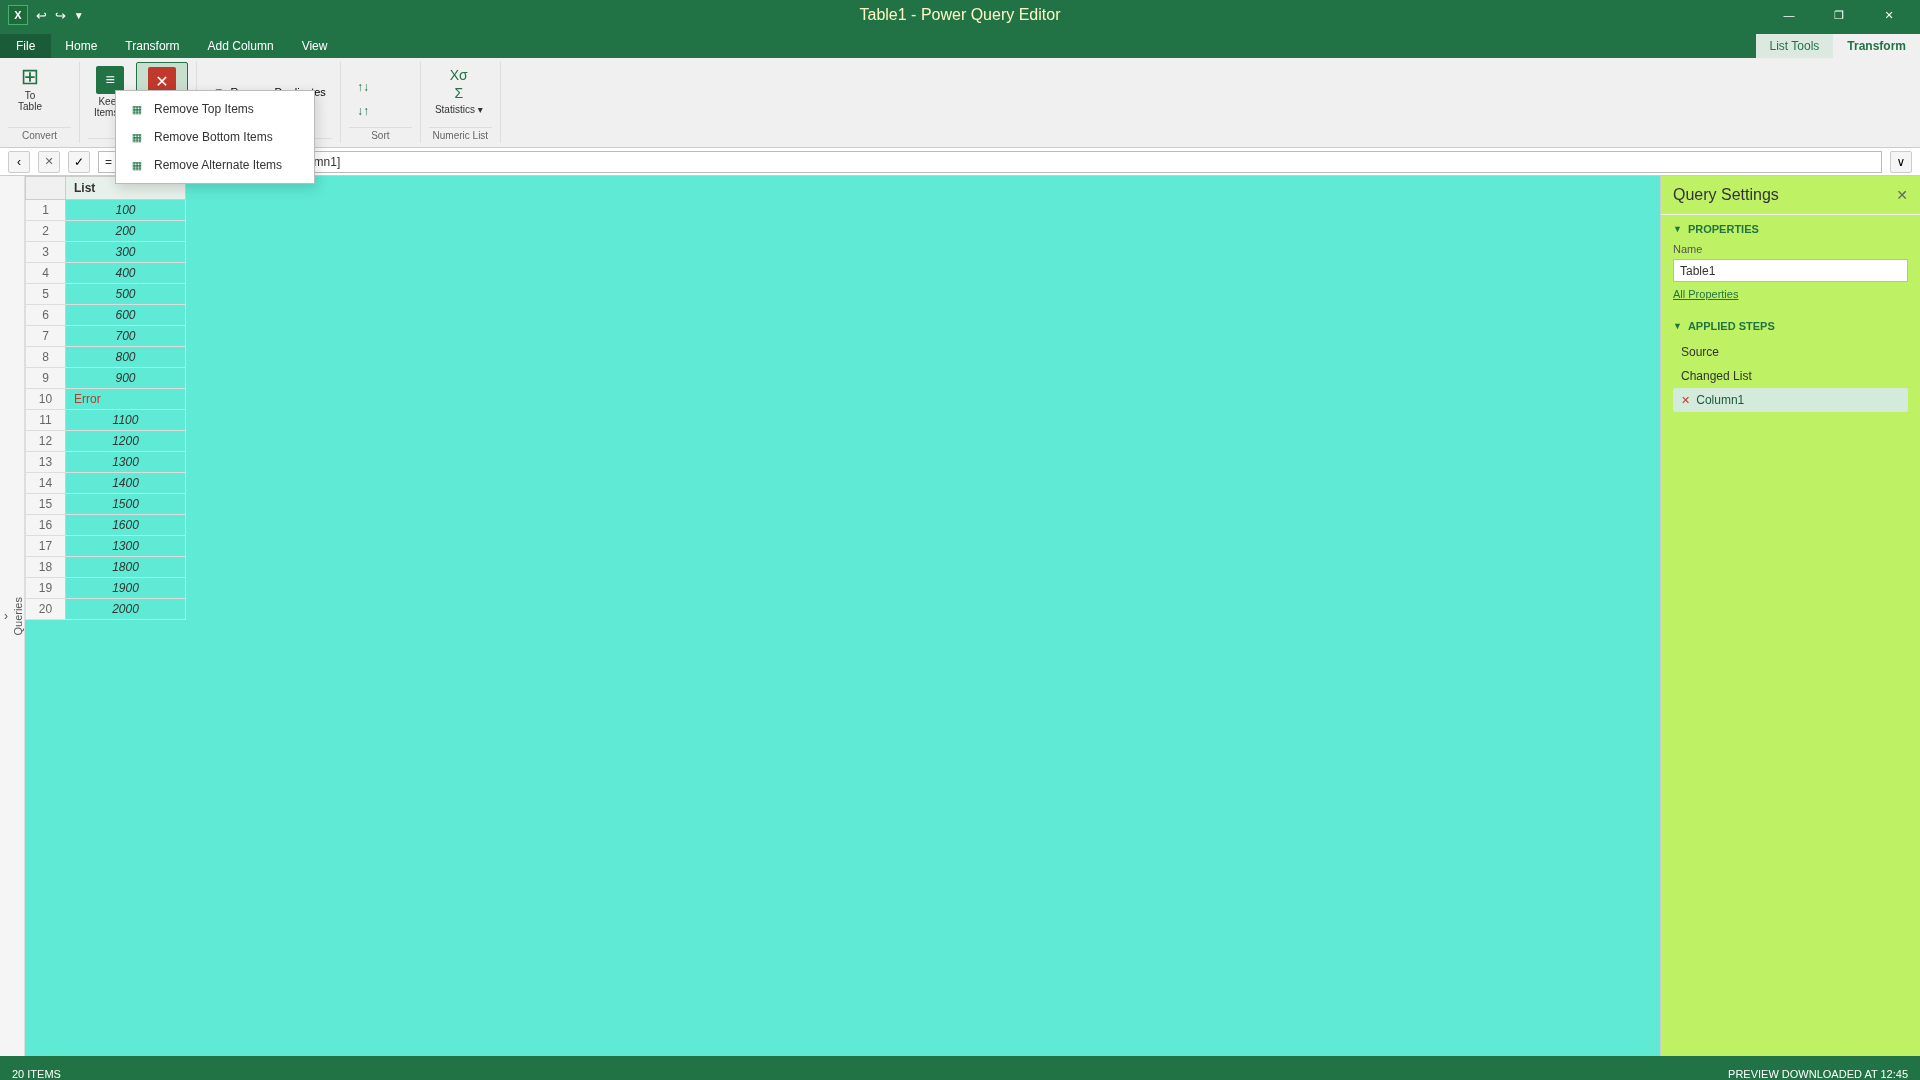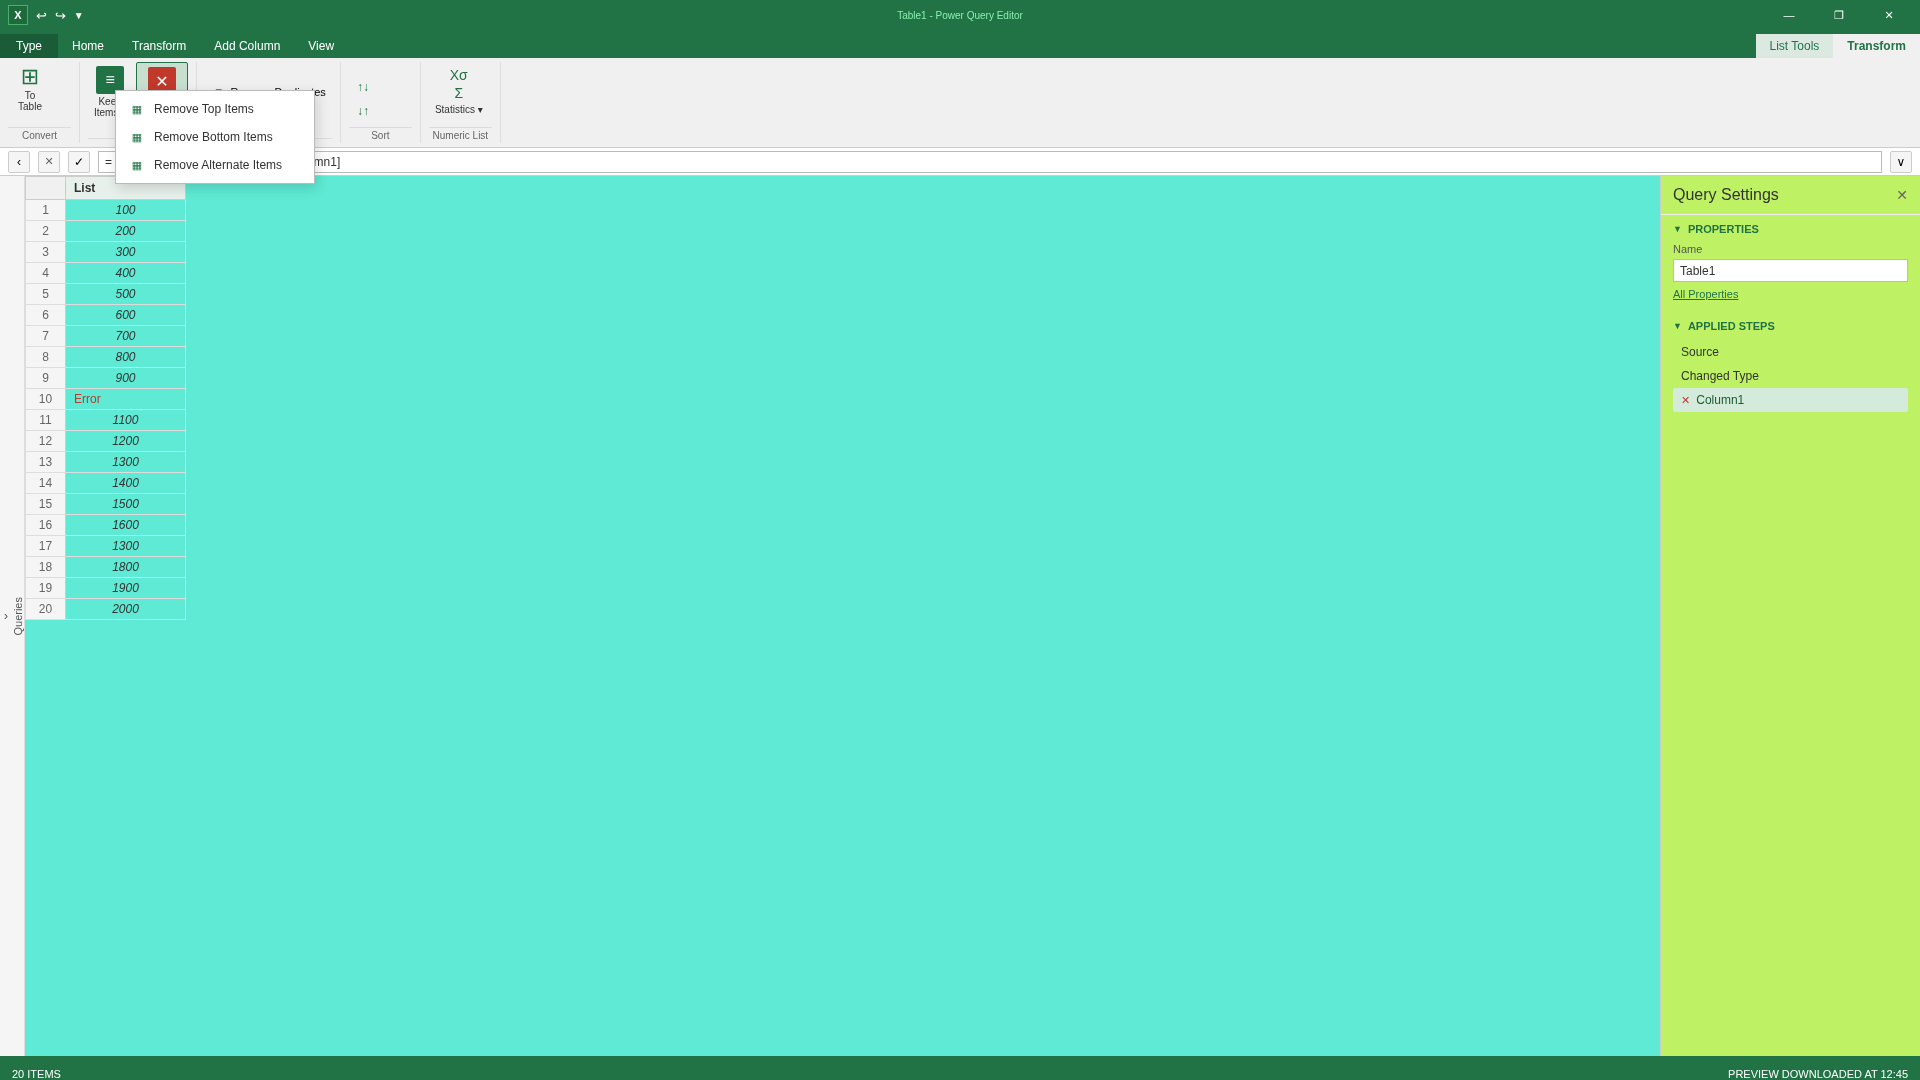--- a/index.html
+++ b/index.html
@@ -9,21 +9,21 @@
     .title-bar {
       height: 30px;
       background: #217346;
       display: flex;
       align-items: center;
       justify-content: space-between;
       padding: 0 8px;
       color: white;
     }
     .title-bar-left { display: flex; align-items: center; gap: 8px; }
-    .title-bar-center { position: absolute; left: 50%; transform: translateX(-50%); color: #86efac; font-size: 10px; }
+    .title-bar-center { position: absolute; left: 50%; transform: translateX(-50%); color: #fef9c3; font-size: 16px; }
     .title-bar-right { display: flex; align-items: center; gap: 4px; margin-left: auto; }
     .title-bar-btn { width: 46px; height: 30px; display: flex; align-items: center; justify-content: center; cursor: pointer; color: white; font-size: 11px; }
     .excel-icon { width: 20px; height: 20px; background: #1d6b3b; border: 1px solid #4cae6e; display: flex; align-items: center; justify-content: center; color: white; font-weight: bold; font-size: 11px; }
 
     
     .ribbon-tabs {
       height: 28px;
       background: #217346;
       display: flex;
       align-items: flex-end;
@@ -293,21 +293,21 @@
   </div>
   <div class="title-bar-center">Table1 - Power Query Editor</div>
   <div class="title-bar-right">
     <div class="title-bar-btn">—</div>
     <div class="title-bar-btn">❐</div>
     <div class="title-bar-btn close">✕</div>
   </div>
 </div>
 
 <div class="ribbon-tabs">
-  <div class="ribbon-tab file-tab">Type</div>
+  <div class="ribbon-tab file-tab">File</div>
   <div class="ribbon-tab">Home</div>
   <div class="ribbon-tab">Transform</div>
   <div class="ribbon-tab">Add Column</div>
   <div class="ribbon-tab">View</div>
   <div style="flex:1; background:#217346;"></div>
   <div class="ribbon-tab list-tools-tab">List Tools</div>
   <div class="ribbon-tab active">Transform</div>
 </div>
 
 <div class="ribbon">
@@ -522,21 +522,21 @@
 
     <div class="section-header">
       <span class="section-triangle">▼</span>
       <span>APPLIED STEPS</span>
     </div>
     <div class="applied-steps-section">
       <div class="step-item">
         <span>Source</span>
       </div>
       <div class="step-item">
-        <span>Changed Type</span>
+        <span>Changed List</span>
       </div>
       <div class="step-item active">
         <span class="step-icon">✕</span>
         <span>Column1</span>
       </div>
     </div>
   </div>
 </div>
 
 <div class="status-bar">

